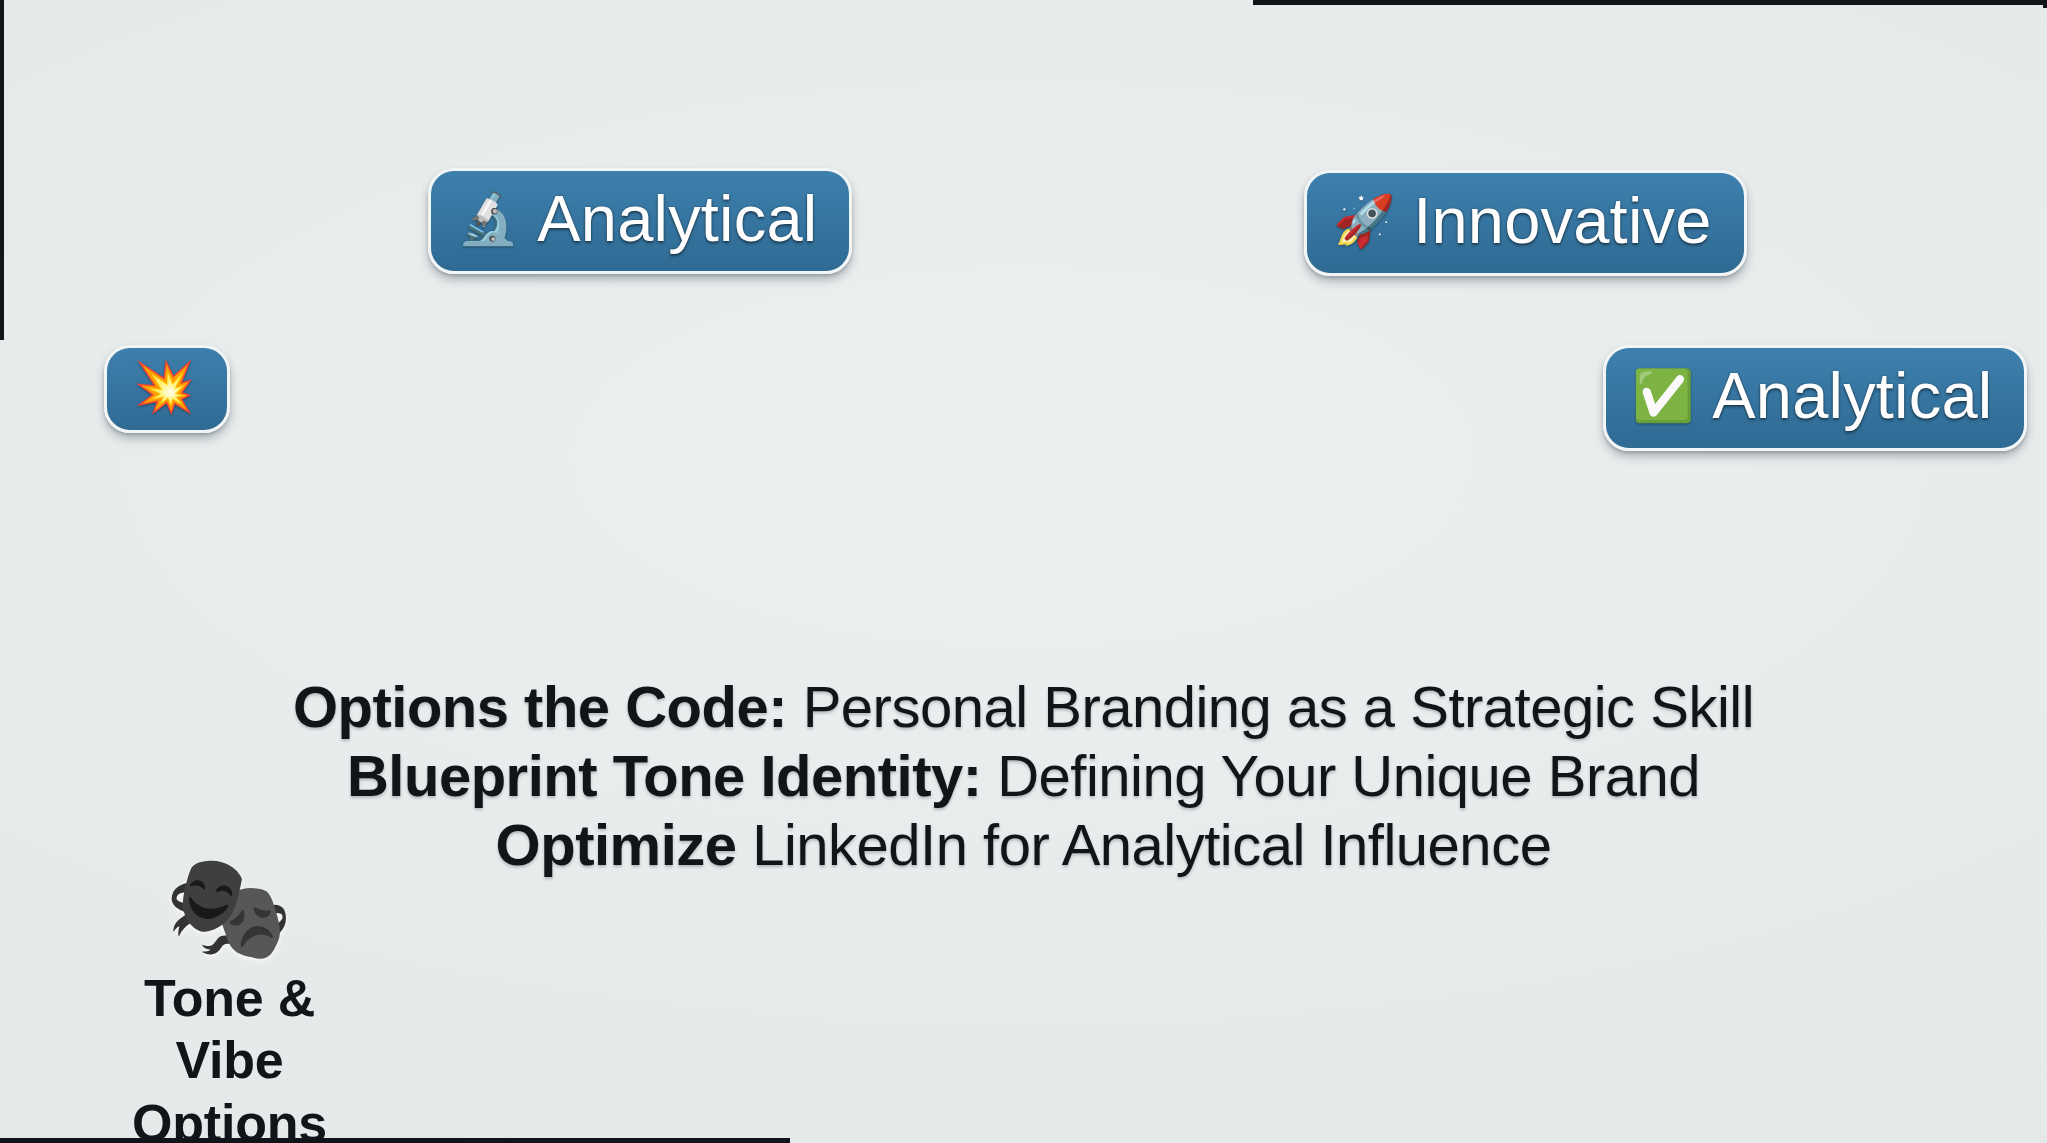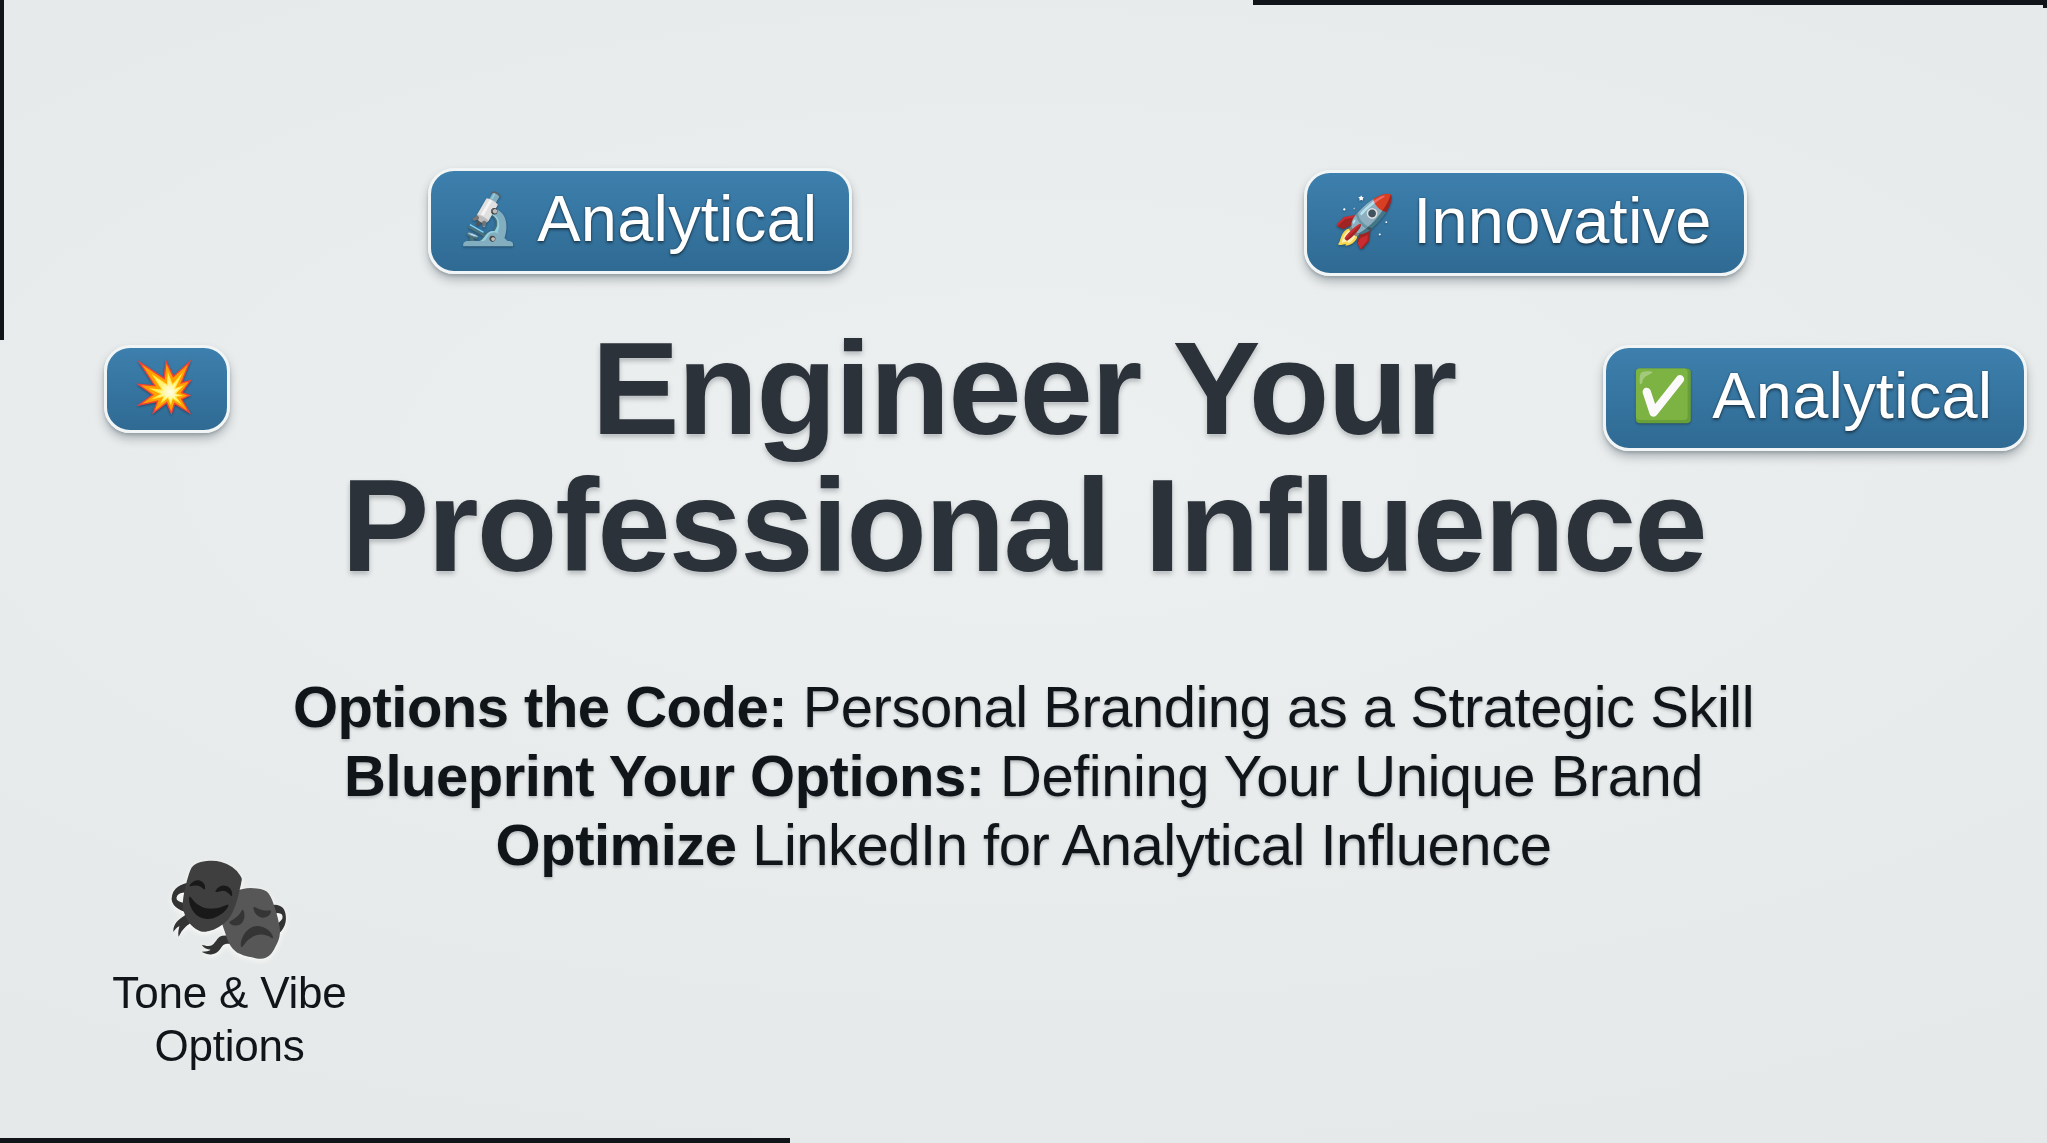--- a/index.html
+++ b/index.html
@@ -116,24 +116,24 @@
     text-align: center;
   }
   .tone-icon {
     font-size: 104px;
     line-height: 1;
     color: #353c44;
     filter: grayscale(1) brightness(0.45) drop-shadow(0 2px 3px rgba(255,255,255,0.8));
     margin-bottom: 8px;
   }
   .tone-label {
-    font-size: 44px;
+    font-size: 52px;
     line-height: 1.2;
     color: #111519;
-    font-weight: 400;
+    font-weight: 700;
     letter-spacing: -0.2px;
   }
 </style>
 </head>
 <body>
 
 <div id="slide">
 
   <div class="edge edge-left"></div>
   <div class="edge edge-top"></div>
@@ -152,31 +152,27 @@
 
   <div class="pill pill-impactful">
     <span class="pill-emoji">💥</span>
   </div>
 
   <div class="pill pill-authentic">
     <span class="pill-emoji">✅</span>
     <span class="pill-label">Analytical</span>
   </div>
 
-  <div class="title-block">
-    <div class="title-line">Engineer Your</div>
-    <div class="title-line">Professional Influence</div>
-  </div>
 
   <div class="subtitle-block">
     <div class="subtitle-line">
       <span class="strong">Options the Code:</span><span> Personal Branding as a Strategic Skill</span>
     </div>
     <div class="subtitle-line">
-      <span class="strong">Blueprint Your Options:</span><span> Defining Your Unique Brand</span>
+      <span class="strong">Blueprint Tone Identity:</span><span> Defining Your Unique Brand</span>
     </div>
     <div class="subtitle-line">
       <span class="strong">Optimize</span><span> LinkedIn for Analytical Influence</span>
     </div>
   </div>
 
   <div class="tone-block">
     <div class="tone-icon">🎭</div>
     <div class="tone-label">Tone &amp; Vibe</div>
     <div class="tone-label">Options</div>

